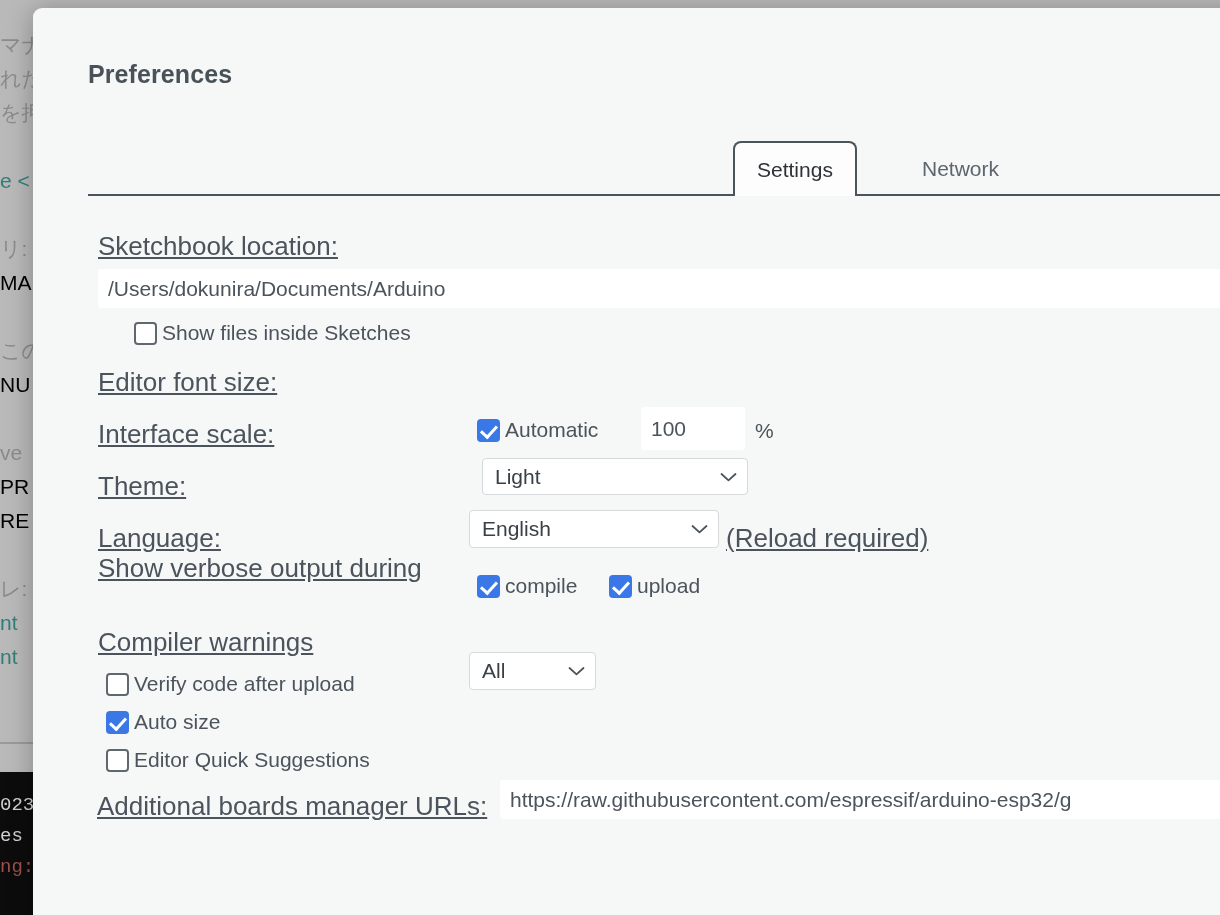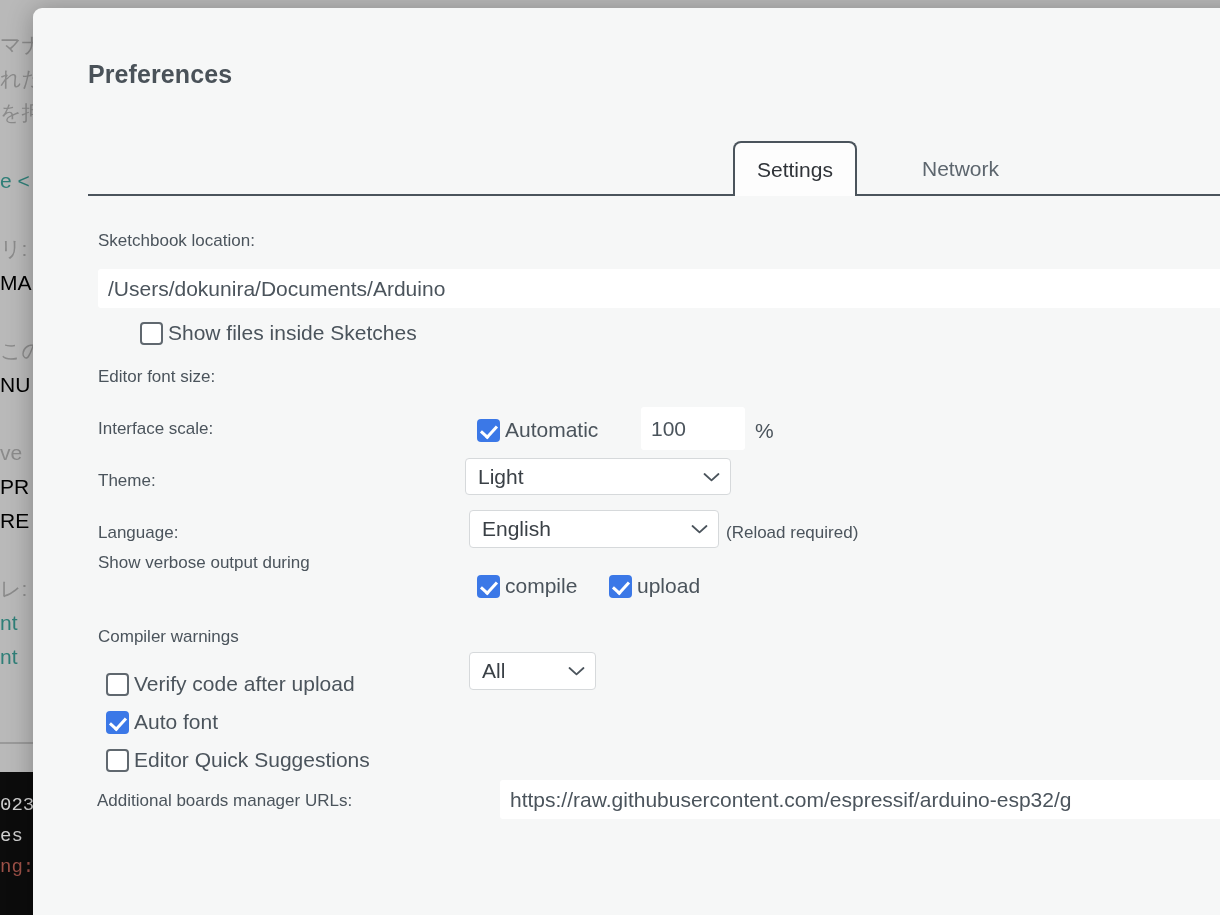--- a/index.html
+++ b/index.html
@@ -134,23 +134,24 @@
   
   #form {
     position: absolute;
     left: 0;
     top: 188px;
     right: 0;
     bottom: 0;
   }
   .lbl {
     position: absolute;
-    font-size: 17px;
+    font-size: 26px;
     color: #4b545c;
     white-space: nowrap;
+    text-decoration: underline;
   }
 
   .txtbox {
     position: absolute;
     background: #ffffff;
     border: none;
     border-radius: 3px;
     font-family: "Liberation Sans", sans-serif;
     font-size: 21px;
     color: #4b545c;
@@ -265,37 +266,37 @@
     <div class="rule"></div>
     <div class="tab active">Settings</div>
     <div class="tab inactive">Network</div>
   </div>
 
   <div id="form">
 
     <div class="lbl" style="left:65px; top:35px;">Sketchbook location:</div>
     <input class="txtbox" style="left: 65px; top: 73px; width: 1215px; height: 39px;" value="/Users/dokunira/Documents/Arduino">
 
-    <div class="cbwrap" style="left:79px; top:125px;padding-left:28px;">
+    <div class="cbwrap" style="left:73px; top:125px;padding-left:28px;">
       <span class="cb off"></span>
       <span class="cbtext">Show files inside Sketches</span>
     </div>
 
     <div class="lbl" style="left:65px; top:171px;">Editor font size:</div>
 
     <div class="lbl" style="left:65px; top:223px;">Interface scale:</div>
     <div class="cbwrap" style="left:444px; top:222px;">
       <span class="cb on"></span>
       <span class="cbtext">Automatic</span>
     </div>
     <input class="txtbox" style="left: 608px; top: 211px; width: 104px; height: 43px;" value="100">
     <div class="unit" style="left:722px; top:223px;">%</div>
 
     <div class="lbl" style="left:65px; top:275px;">Theme:</div>
-    <div class="dropdown" style="left:432px; top:262px; width:266px; height:37px;">
+    <div class="dropdown" style="left:449px; top:262px; width:266px; height:37px;">
       <span>Light</span>
       <svg class="chev" viewBox="0 0 17 10">
         <path d="M1.5 2 L8.5 8.4 L15.5 2" fill="none" stroke="#4b545c" stroke-width="1.8" stroke-linecap="round" stroke-linejoin="round"></path>
       </svg>
     </div>
 
     <div class="lbl" style="left:65px; top:327px;">Language:</div>
     <div class="dropdown" style="left:436px; top:314px; width:250px; height:38px;">
       <span>English</span>
       <svg class="chev" viewBox="0 0 17 10">
@@ -322,21 +323,21 @@
       </svg>
     </div>
 
     <div class="cbwrap" style="left:73px; top:476px;">
       <span class="cb off"></span>
       <span class="cbtext">Verify code after upload</span>
     </div>
 
     <div class="cbwrap" style="left:73px; top:514px;">
       <span class="cb on"></span>
-      <span class="cbtext">Auto font</span>
+      <span class="cbtext">Auto size</span>
     </div>
 
     <div class="cbwrap" style="left:73px; top:552px;">
       <span class="cb off"></span>
       <span class="cbtext">Editor Quick Suggestions</span>
     </div>
 
     <div class="lbl" style="left:64px; top:595px;">Additional boards manager URLs:</div>
     <input class="txtbox" style="left: 467px; top: 584px; width: 813px; height: 39px;" value="https://raw.githubusercontent.com/espressif/arduino-esp32/g">
 

